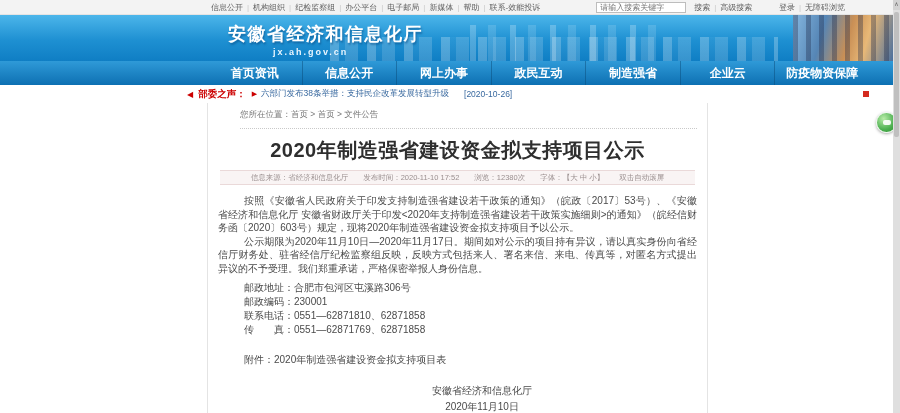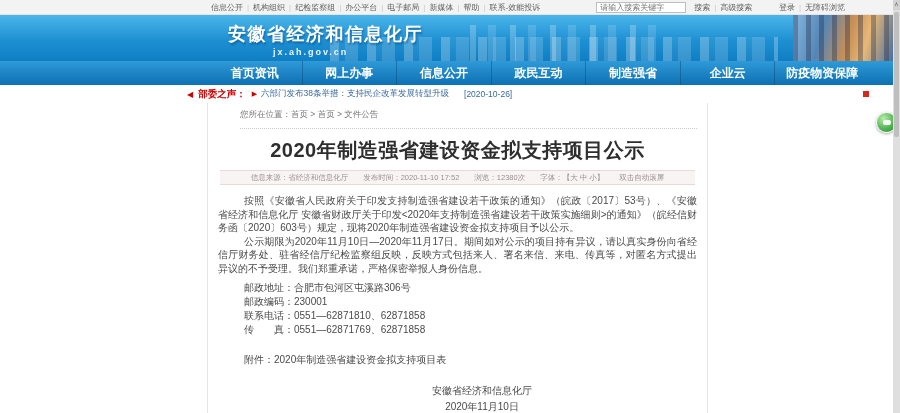--- a/index.html
+++ b/index.html
@@ -117,22 +117,22 @@
   <div class="banner">
     <div class="skyline-a"></div>
     <div class="skyline-b"></div>
     <div class="banner-photo"></div>
     <div class="banner-title">安徽省经济和信息化厅</div>
     <div class="banner-url">jx.ah.gov.cn</div>
   </div>
 
   <div class="nav-bar">
     <span class="nav-item">首页资讯</span>
+    <span class="nav-item">信息公开</span>
     <span class="nav-item">网上办事</span>
-    <span class="nav-item">信息公开</span>
     <span class="nav-item">政民互动</span>
     <span class="nav-item">制造强省</span>
     <span class="nav-item">企业云</span>
     <span class="nav-item">防疫物资保障</span>
   </div>
 
   <div class="ticker-bar">
     <span class="ticker-prev">◀</span>
     <span class="ticker-label">部委之声：</span>
     <span class="ticker-bullet">▶</span>

